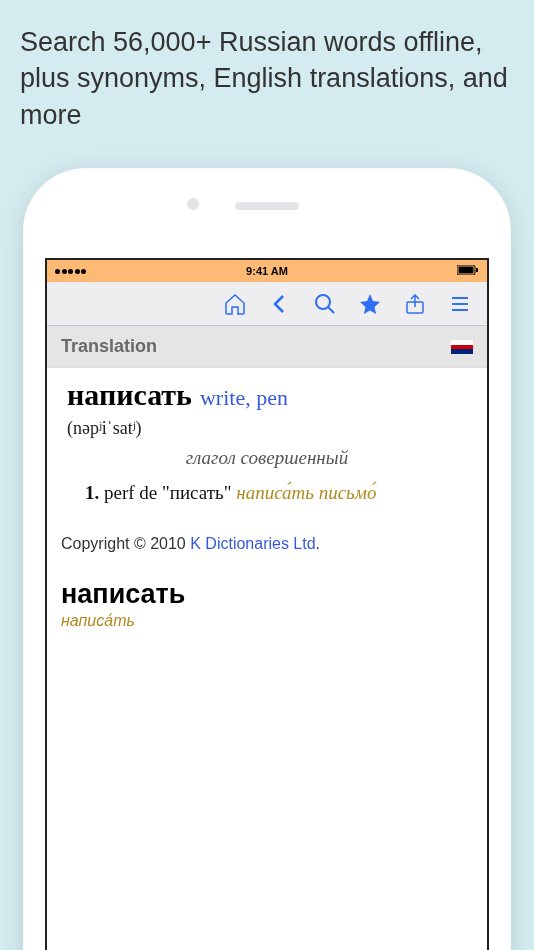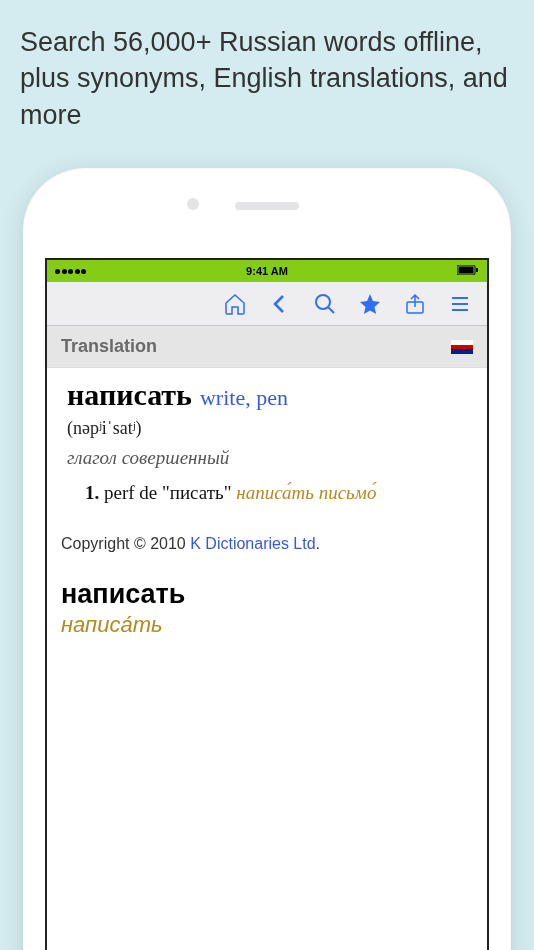--- a/index.html
+++ b/index.html
@@ -56,21 +56,21 @@
   width: 100%;
   height: 700px;
   border: 2px solid #222;
   background: #fff;
   overflow: hidden;
   display: flex;
   flex-direction: column;
 }
 .status-bar {
   height: 22px;
-  background: #84cc16;
+  background: #fdba74;
   display: flex;
   align-items: center;
   justify-content: space-between;
   padding: 0 8px;
   font-size: 11px;
   color: #000;
 }
 .status-left { display: flex; align-items: center; gap: 3px; }
 .sig-dots { display: flex; gap: 1.5px; }
 .sig-dots span {
@@ -135,40 +135,41 @@
 .pron {
   font-size: 18px;
   color: #222;
   margin-top: 6px;
 }
 .pos {
   font-style: italic;
   color: #555;
   font-size: 19px;
   margin-top: 8px;
+  text-align: center;
 }
 .defs { margin-top: 10px; padding-left: 18px; }
 .def-item { font-size: 19px; line-height: 1.45; margin-bottom: 8px; color: #111; }
 .def-num { font-weight: 700; }
 .example { color: #b28a1f; font-style: italic; text-align: center; }
 .copyright {
   font-size: 16px;
   color: #333;
   padding: 6px 14px 14px;
 }
 .copyright a { color: #3659d8; text-decoration: none; text-align: center; }
 .def-headword {
   font-size: 27px;
   font-weight: 700;
   padding: 12px 14px 2px;
 }
 .def-sub {
   font-style: italic;
   color: #b28a1f;
-  font-size: 22px;
+  font-size: 16px;
   padding: 0 14px 12px;
 }
 </style>
 </head>
 <body>
 
 <div class="promo-text">Search 56,000+ Russian words offline, plus synonyms, English translations, and more</div>
 
 <div class="phone">
   <div class="screen">

